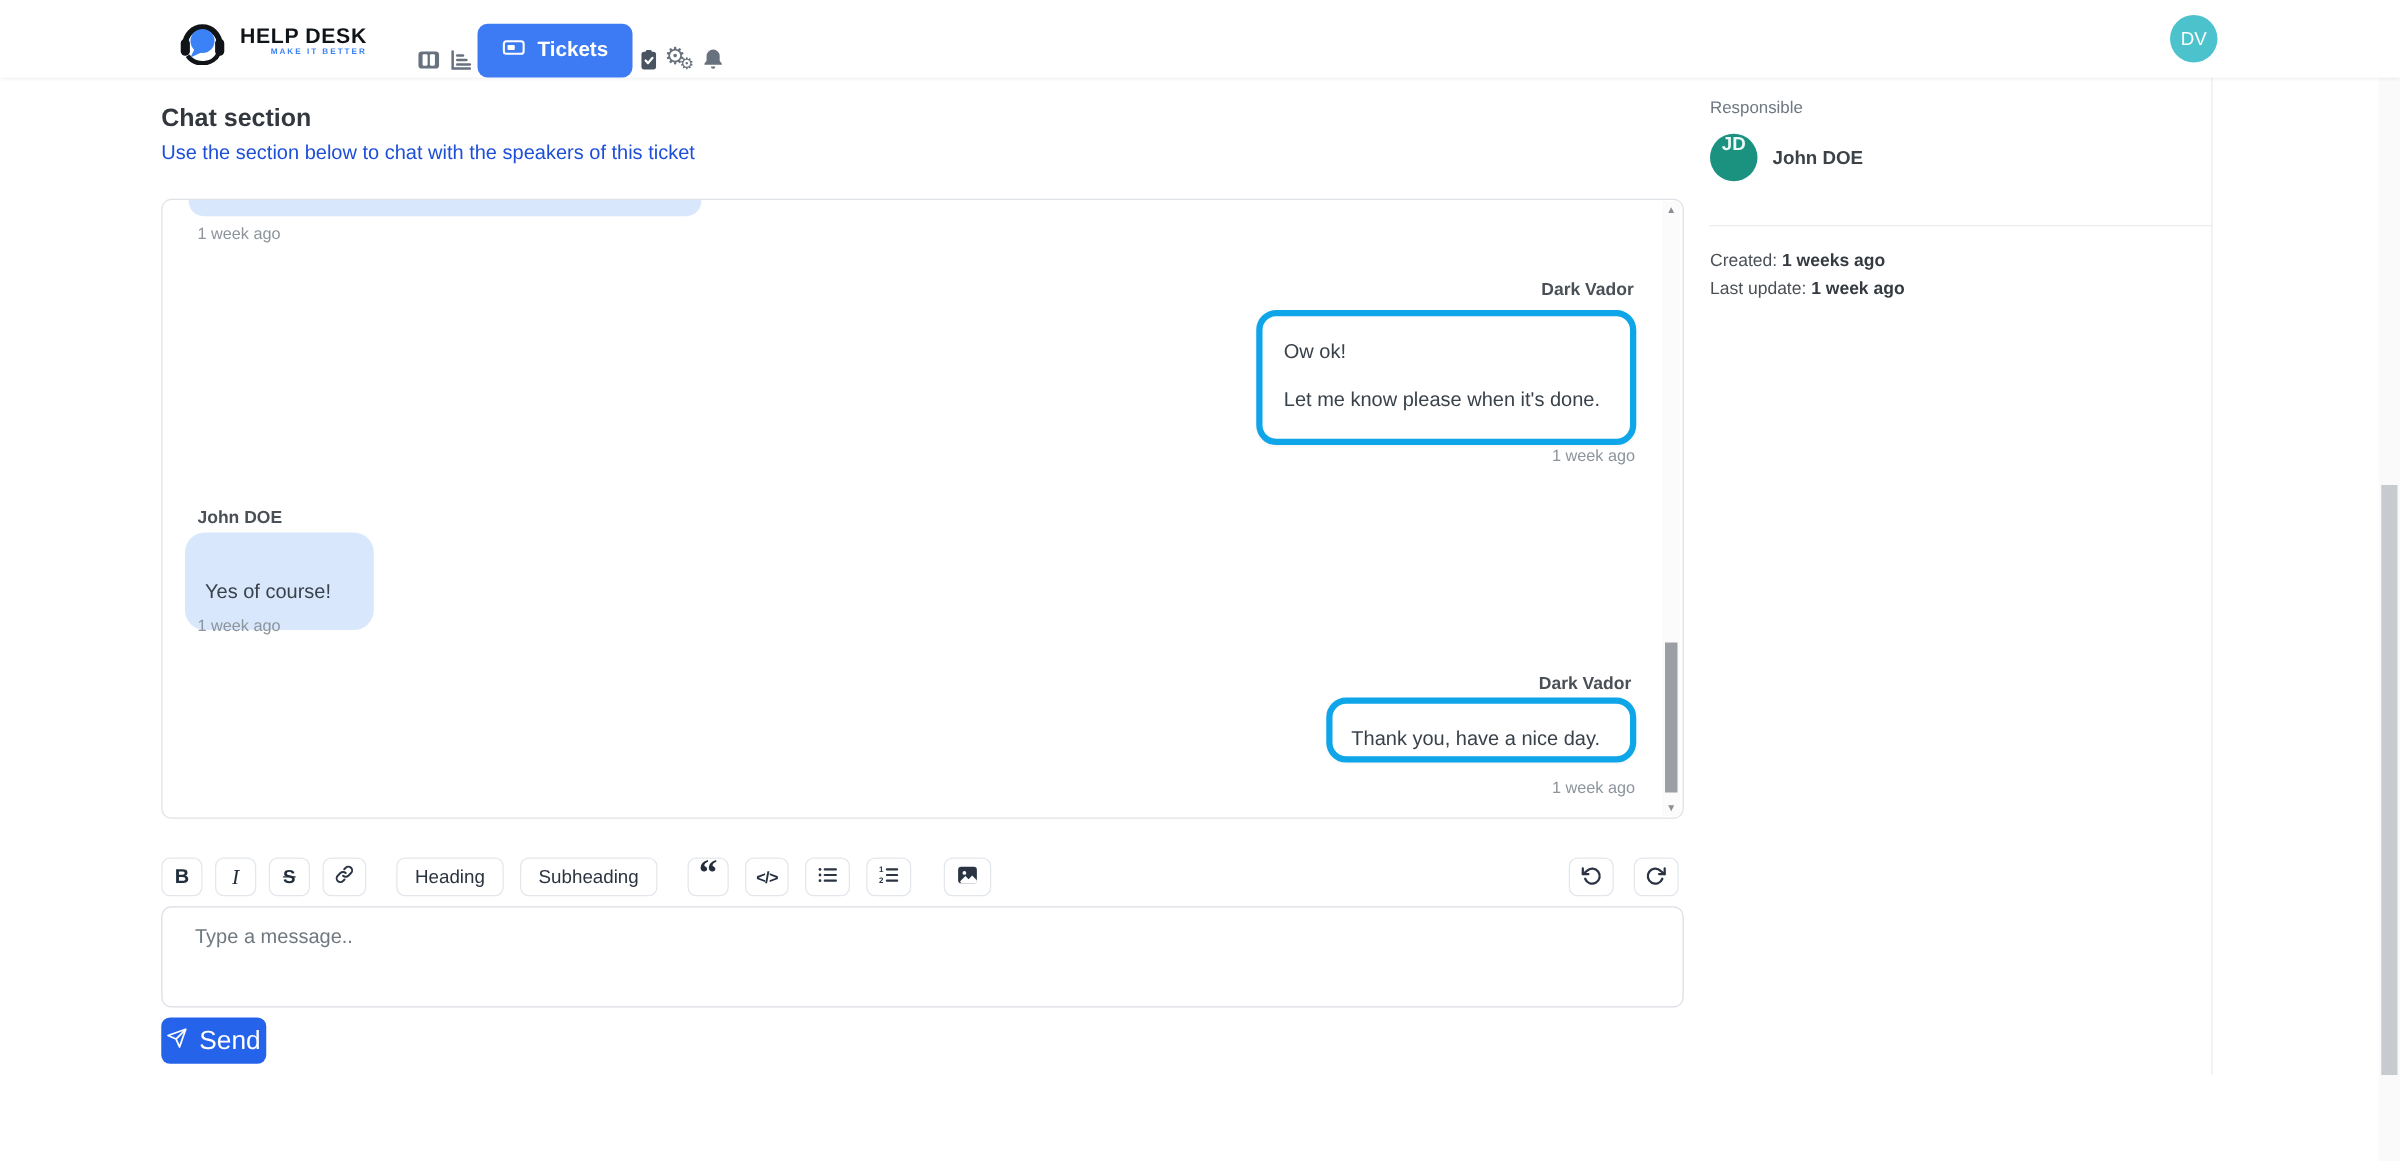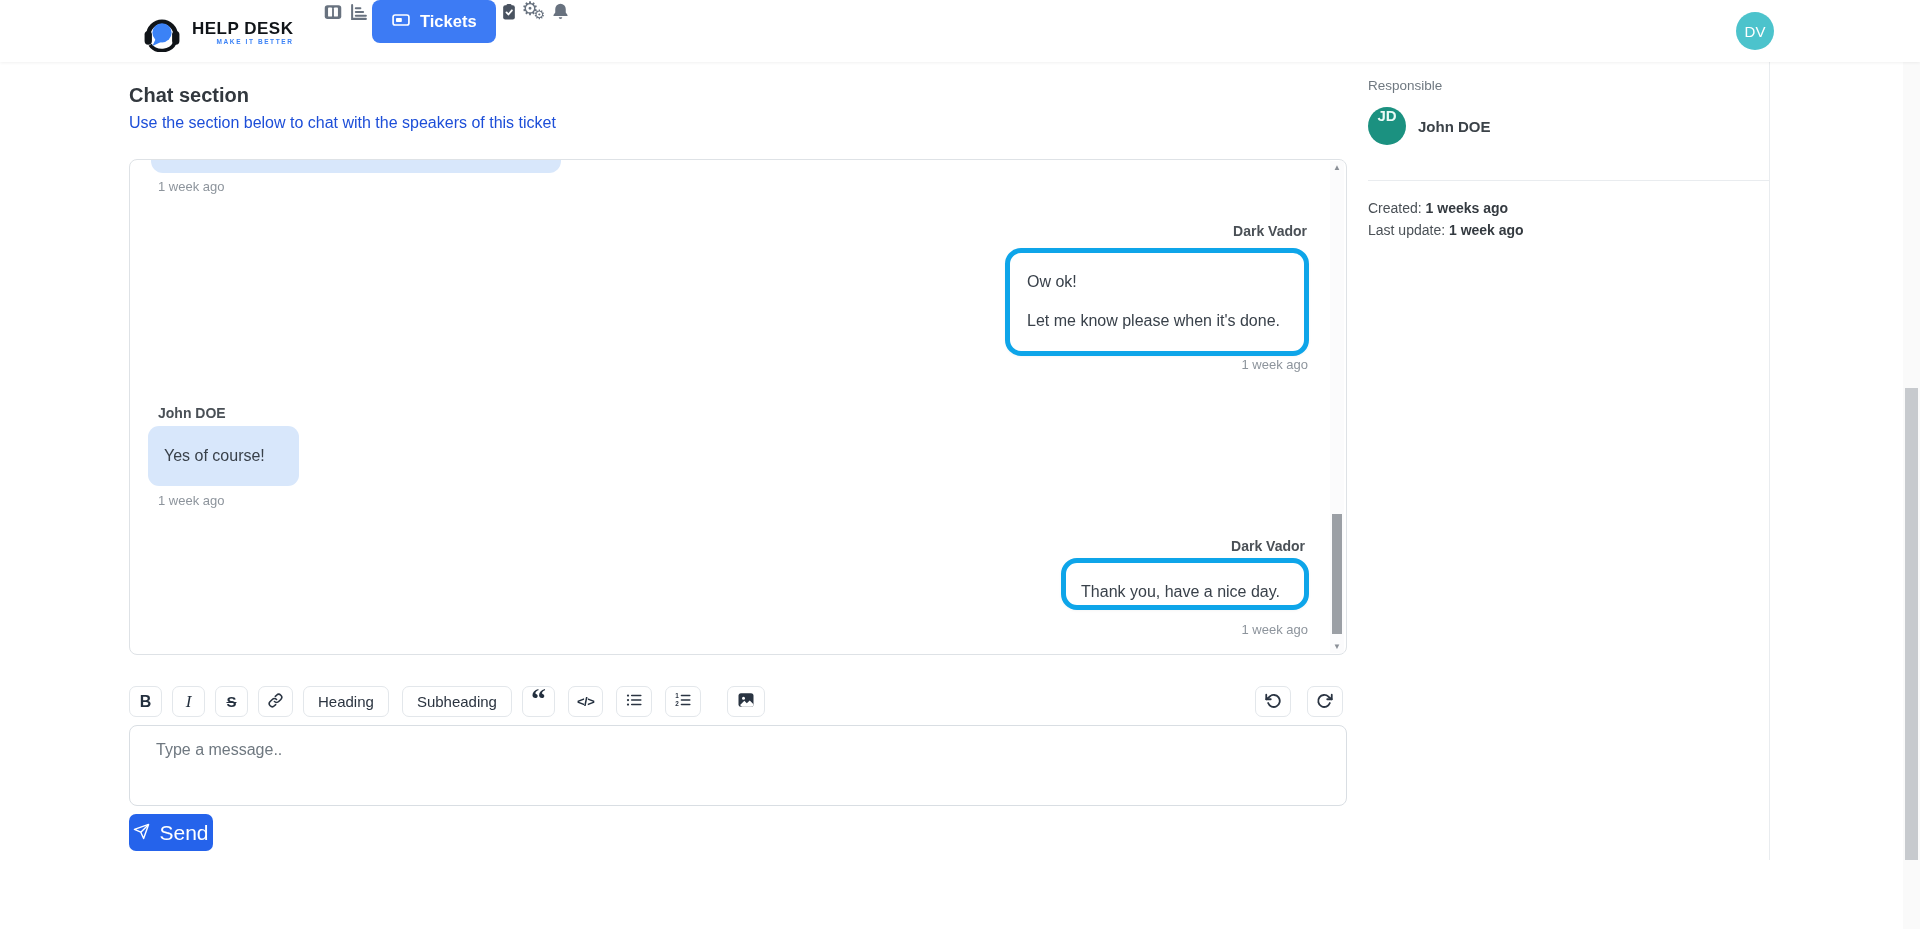--- a/index.html
+++ b/index.html
@@ -6,21 +6,21 @@
   html, body { width: 1920px; height: 929px; overflow: hidden; background: #fff;
     font-family: "Liberation Sans", "DejaVu Sans", sans-serif; color: #343a40; }
 
   
   .navbar { position: fixed; top: 0; left: 0; width: 1920px; height: 62px; background: #fff;
     box-shadow: 0 1px 3px rgba(0,0,0,.06); z-index: 10; }
   .brand { position: absolute; left: 140px; top: 8px; display: flex; align-items: center; gap: 8px; }
   .brand-text { display: flex; flex-direction: column; align-items: flex-start; }
   .brand-title { font-size: 17px; font-weight: 800; letter-spacing: .5px; color: #101418; line-height: 18px; }
   .brand-tagline { font-size: 6.5px; font-weight: 700; letter-spacing: 1.6px; color: #3b82f6; align-self: flex-end; }
-  .nav-items { position: absolute; left: 320px; top: 0; height: 62px; display: flex; align-items: flex-start; }
+  .nav-items { position: absolute; left: 330px; top: 0; height: 62px; display: flex; align-items: flex-end; }
   .nav-icon-btn { width: 26px; height: 26px; display: flex; align-items: center; justify-content: center; cursor: pointer; background: none; border: none; }
   .btn-tickets { display: flex; align-items: center; gap: 9px; background: #3d7bf4; color: #fff;
     border: none; border-radius: 8px; height: 43px; padding: 0 19px; font-size: 16.5px; font-weight: 700; cursor: pointer; }
   .gears { position: relative; width: 28px; height: 28px; color: #68727f; }
   .gear-big { position: absolute; left: 0; top: -2px; font-size: 19px; }
   .gear-small { position: absolute; left: 12px; top: 8px; font-size: 13px; }
   .avatar { position: absolute; left: 1736px; top: 12px; width: 38px; height: 38px; border-radius: 50%;
     background: #4cc3cc; color: #fff; display: flex; align-items: center; justify-content: center;
     font-size: 15px; font-weight: 500; cursor: pointer; }
 
@@ -41,42 +41,42 @@
 
   .partial-bubble { position: absolute; left: 21px; top: 0; width: 410px; height: 13px;
     background: #d8e7fb; border-radius: 0 0 12px 12px; }
   .ts-0 { left: 28px; top: 19px; }
 
   .sender-1 { right: 39px; top: 63px; }
   .bubble-1 { position: absolute; right: 37px; top: 88px; padding: 20px 24px 21px 17px; }
   .ts-1 { right: 38px; top: 197px; }
 
   .sender-2 { left: 28px; top: 245px; }
-  .bubble-2 { position: absolute; left: 18px; top: 266px; padding: 21px 34px 21px 16px; border-radius: 11px; }
+  .bubble-2 { position: absolute; left: 18px; top: 266px; padding: 39px 34px 21px 16px; }
   .ts-2 { left: 28px; top: 333px; }
 
   .sender-3 { right: 41px; top: 378px; }
   .bubble-3 { position: absolute; right: 37px; top: 398px; padding: 20px 24px 4px 15px; }
   .ts-3 { right: 38px; top: 462px; }
 
   
   .chat-sb { position: absolute; top: 1px; right: 2px; width: 14px; height: 492px; background: #fbfbfc; }
   .chat-sb .arrow { position: absolute; left: 0; width: 14px; font-size: 8px; color: #8a8f96; text-align: center; }
   .chat-sb .up { top: 2px; } .chat-sb .down { bottom: 2px; }
   .chat-sb .thumb { position: absolute; left: 2px; width: 10px; top: 353px; height: 120px; background: #9b9fa5; }
 
   
   .toolbar { position: absolute; left: 0; top: 624px; width: 1218px; height: 31px; }
   .tgroup { position: absolute; left: 0; top: 0; display: flex; align-items: center; gap: 10px; }
   .tgroup-right { position: absolute; right: 4px; top: 0; display: flex; align-items: center; gap: 16px; }
   .tbtn { height: 31px; min-width: 33px; padding: 0 8px; background: #fff; border: 1px solid #e3e7eb;
     border-radius: 7px; display: flex; align-items: center; justify-content: center;
     color: #232f3e; font-size: 15px; cursor: pointer; font-family: inherit; }
   .tbtn-text { padding: 0 14px; font-size: 15px; color: #2b3440; }
-  .ml-lg { } .ml-md { margin-left: 3px; } .ml-img { margin-left: 16px; }
+  .ml-lg { margin-left: 14px; } .ml-md { margin-left: 3px; } .ml-img { margin-left: 16px; }
   .glyph-b { font-weight: 800; font-size: 16px; }
   .glyph-i { font-style: italic; font-family: "Liberation Serif", serif; font-size: 17px; }
   .glyph-s { text-decoration: line-through; font-size: 15px; font-weight: 600; }
   .glyph-quote { font-family: "Liberation Serif", serif; font-weight: 700; font-size: 30px; line-height: 10px; height: 16px; }
   .glyph-code { font-weight: 800; font-size: 13px; letter-spacing: -0.5px; }
 
   
   .msg-input { position: absolute; left: 0; top: 663px; width: 1218px; height: 81px; border: 1px solid #d9dee3;
     border-radius: 8px; padding: 15px 26px; font-size: 16px; font-family: inherit; color: #39414a;
     resize: none; outline: none; }

